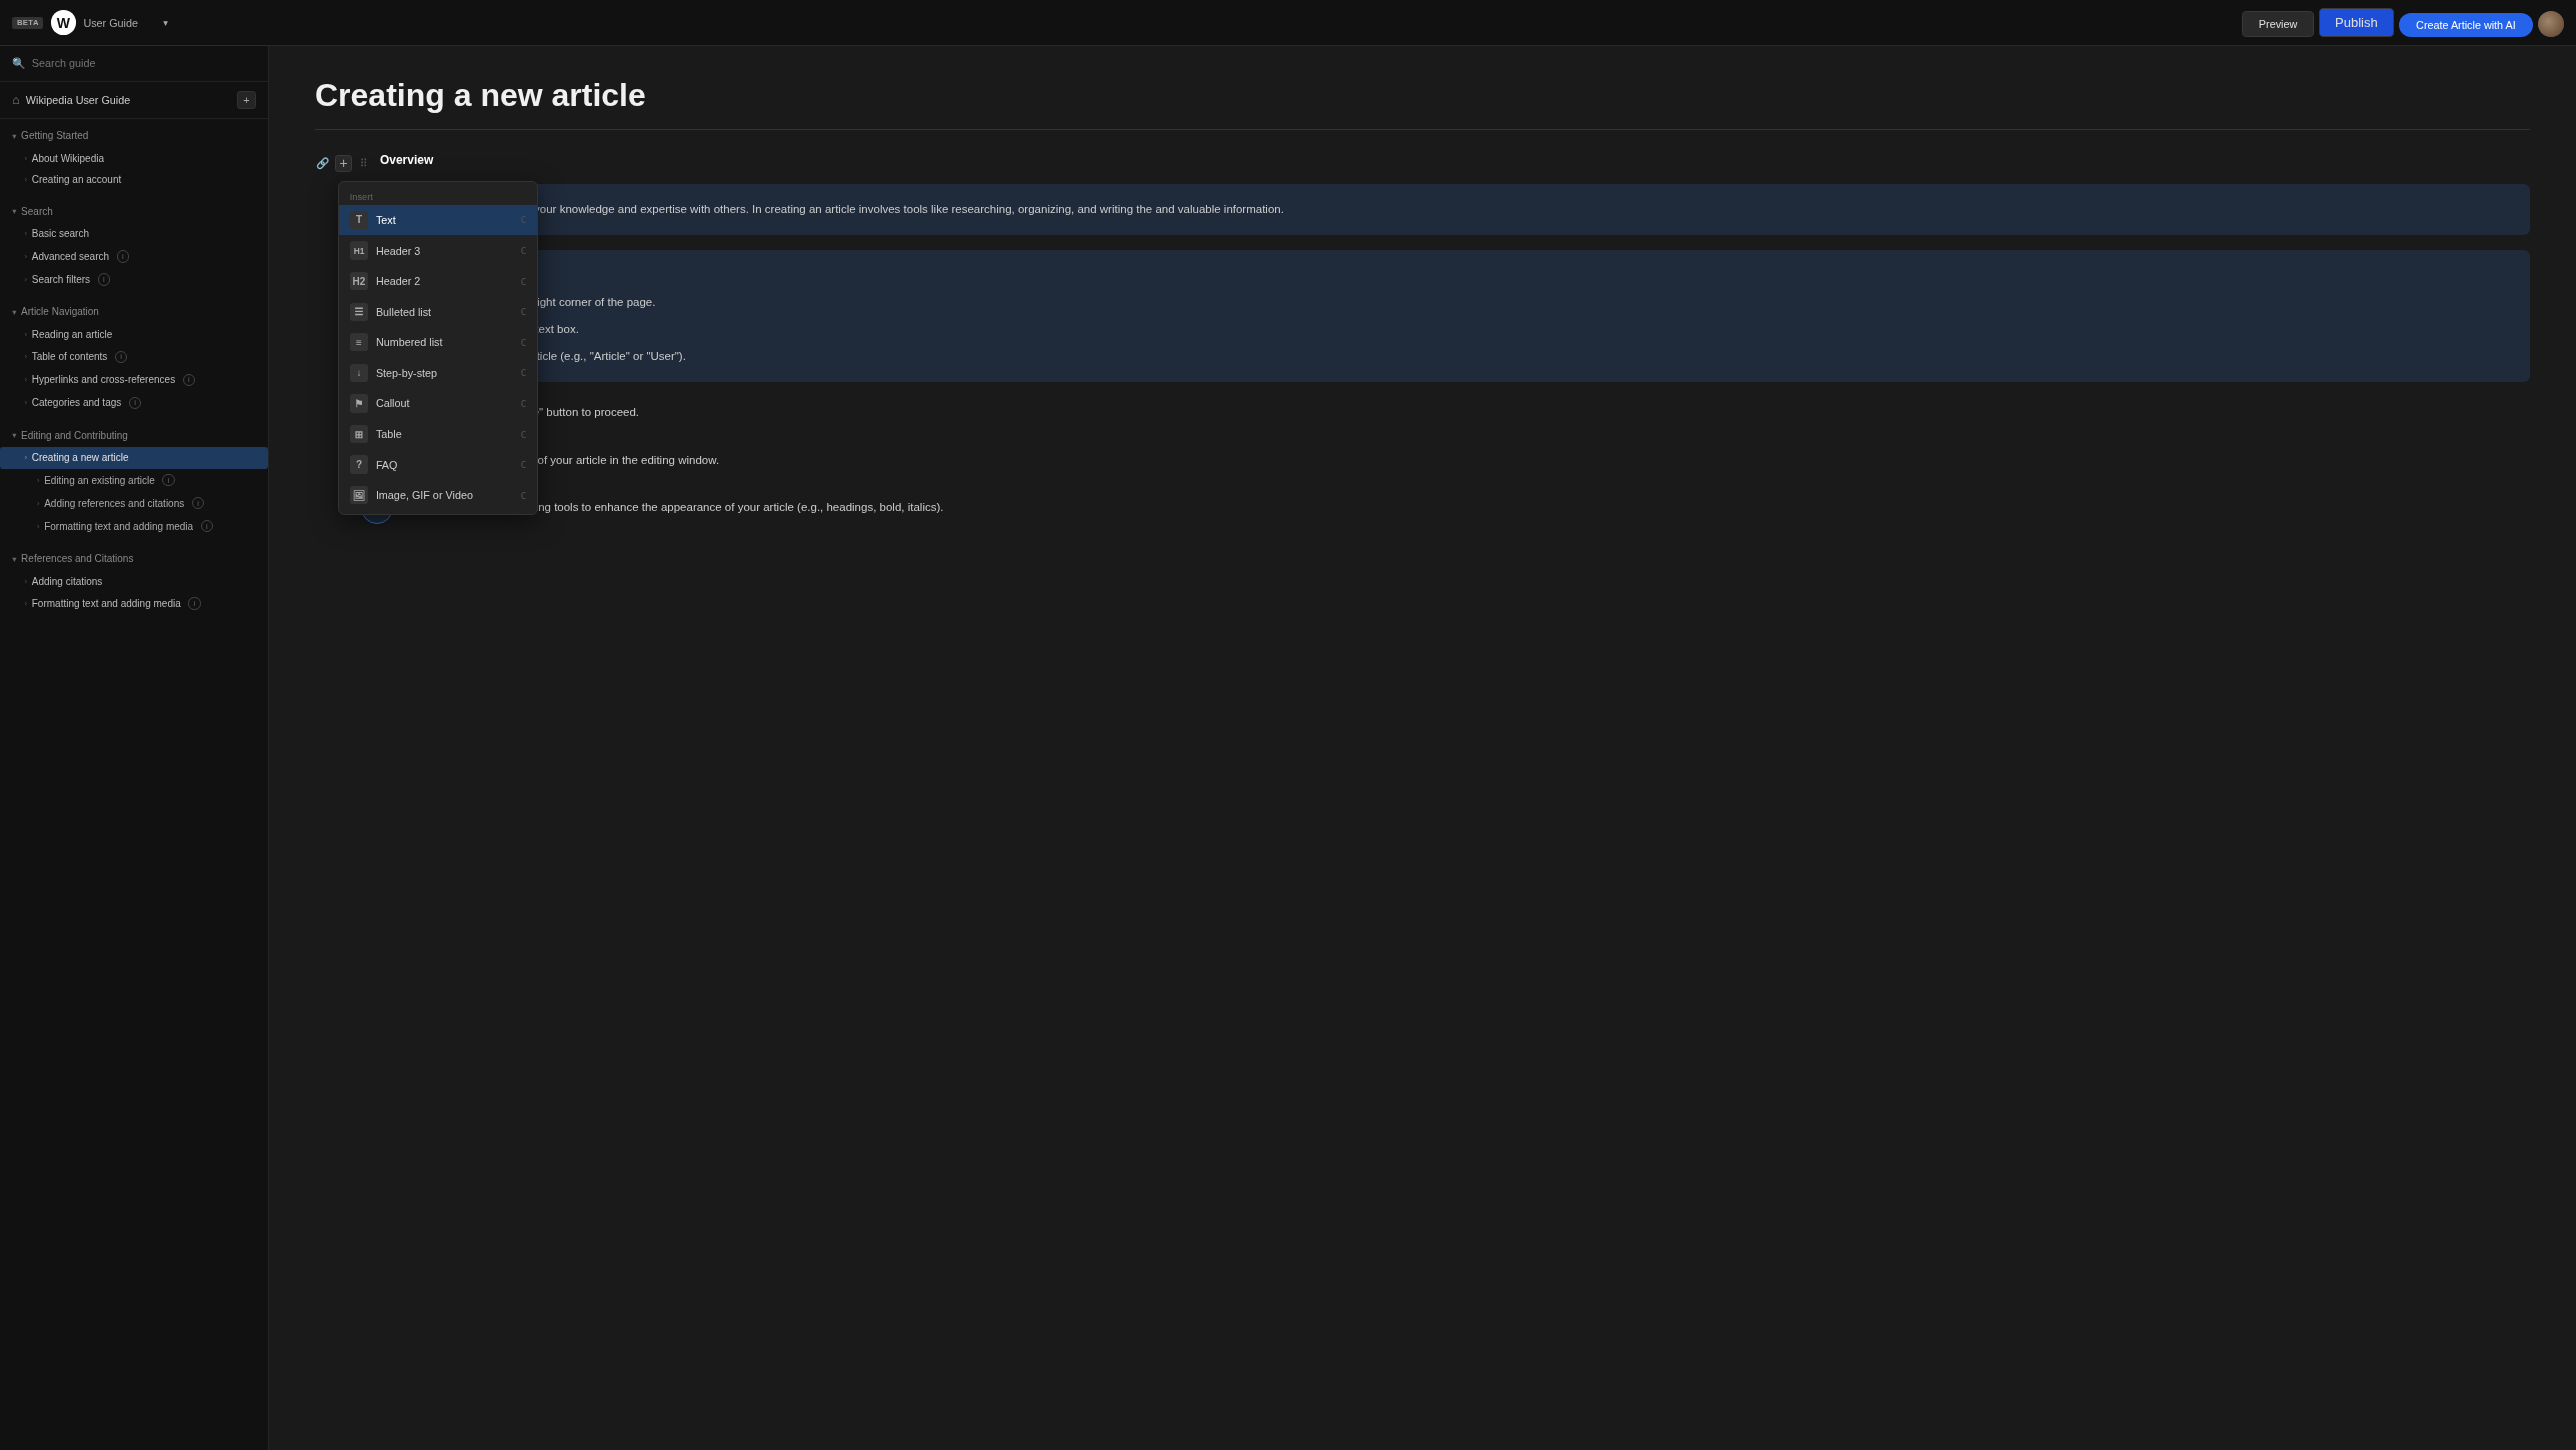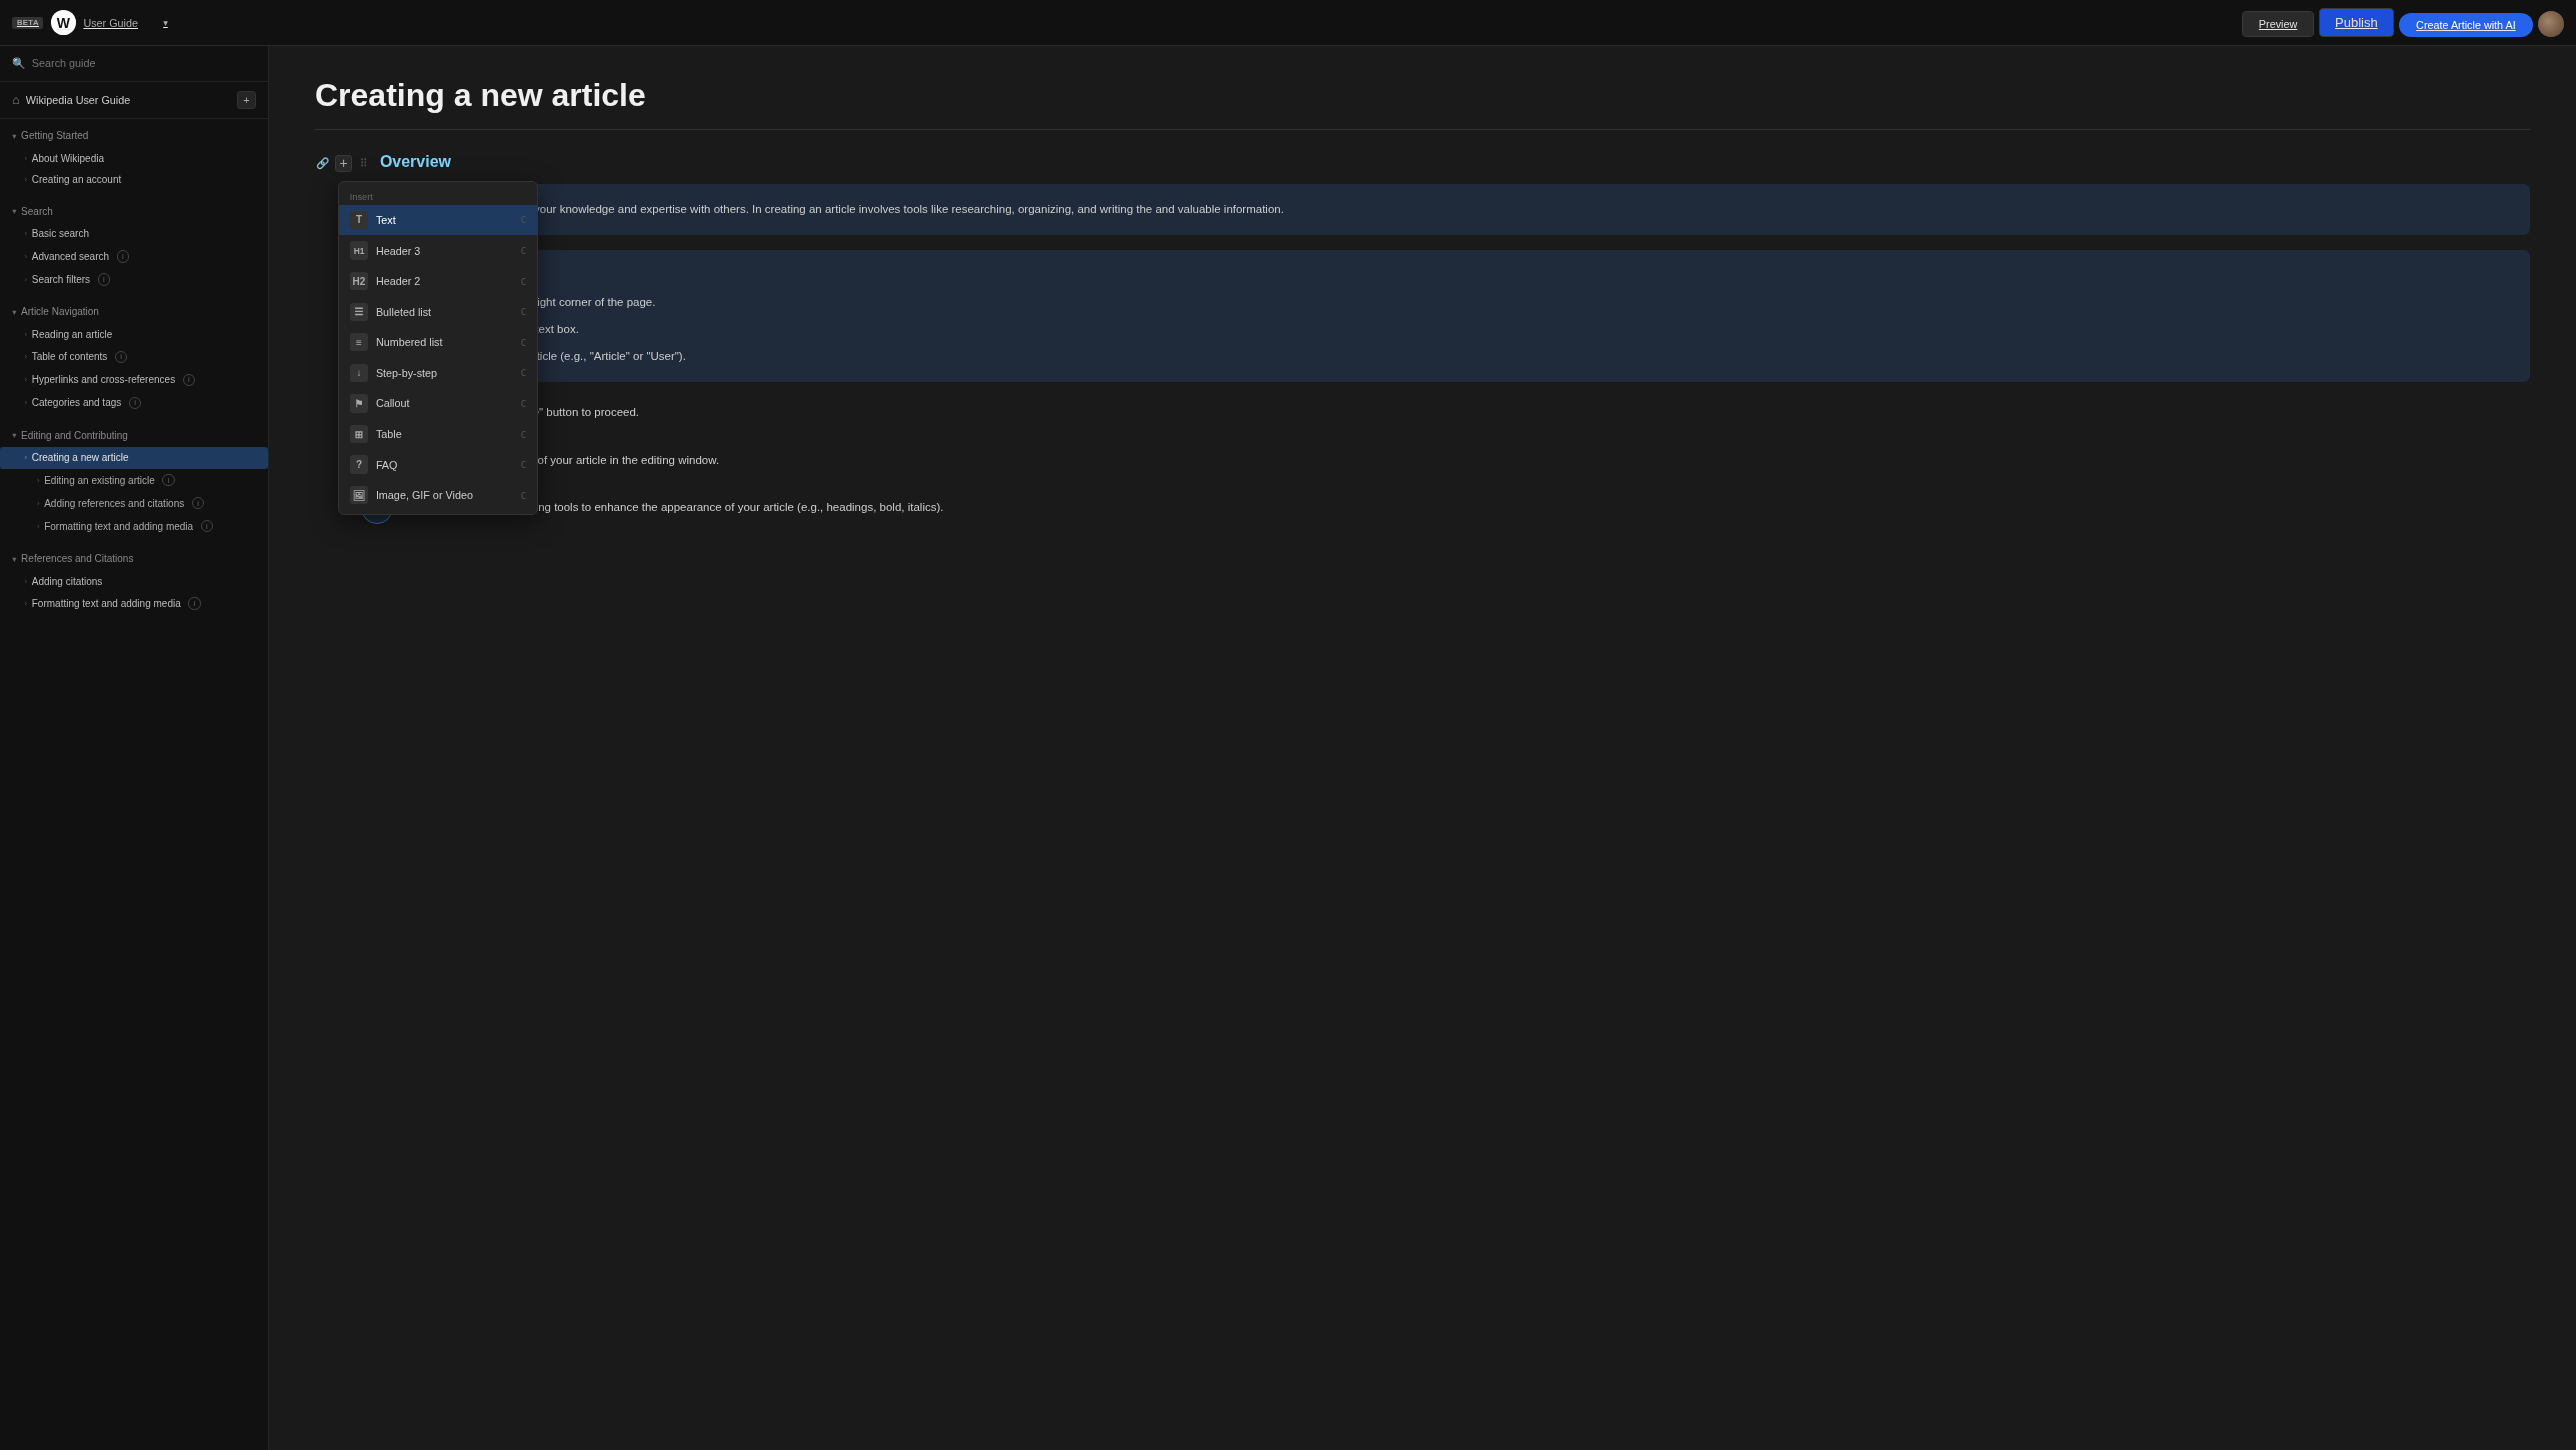--- a/index.html
+++ b/index.html
@@ -1,21 +1,21 @@
 <!DOCTYPE html>
 <html style="font-size:12.3px"><head>
   <meta charset="utf-8">
   <style>
     * { box-sizing: border-box; margin: 0; padding: 0; }
     body { font-family: -apple-system, BlinkMacSystemFont, 'Segoe UI', sans-serif; background: #1a1a1a; color: #e8e8e8; height: 100vh; overflow: hidden; display: flex; flex-direction: column; }
 
     
     .header {
       display: flex; align-items: center; background: #111; border-bottom: 0.8px solid #2a2a2a;
-      padding: 0 12.3px; height: 46px; flex-shrink: 0; gap: 9.2px; text-decoration: underline;
+      padding: 0 12.3px; height: 46px; flex-shrink: 0; gap: 9.2px;
     }
     .header-left { display: flex; align-items: center; gap: 7.7px; }
     .beta-badge {
       background: #333; color: #aaa; font-size: 7.7px; padding: 1.5px 4.6px;
       border-radius: 2.3px; font-weight: 600; letter-spacing: 0.4px;
     }
     .wiki-logo {
       width: 24.6px; height: 24.6px; border-radius: 50%; background: #fff;
       display: flex; align-items: center; justify-content: center;
       color: #111; font-size: 14px; font-weight: bold;
@@ -102,21 +102,21 @@
     .block-row { display: flex; align-items: flex-start; gap: 7.7px; margin-bottom: 12.3px; position: relative; }
     .block-actions {
       display: flex; align-items: center; gap: 3.1px; padding-top: 1.5px; flex-shrink: 0;
     }
     .block-icon-btn {
       background: transparent; border: none; color: #555; cursor: pointer;
       width: 17px; height: 17px; display: flex; align-items: center; justify-content: center;
       border-radius: 2.3px; font-size: 10.8px;
     }
 
-    .section-heading { font-size: 16px; font-weight: 600; color: #7dd3fc; }
+    .section-heading { font-size: 12px; font-weight: 600; color: #ffffff; }
 
     .body-text { font-size: 11.5px; line-height: 1.7; color: #ccc; }
 
     
     .insert-dropdown {
       position: absolute; left: 23px; top: 28px; z-index: 100;
       background: #222; border: 0.8px solid #333; border-radius: 6.1px;
       min-width: 200px; padding: 3.1px 0; box-shadow: 0 6.1px 24.6px rgba(0,0,0,0.5);
     }
     .insert-label { padding: 6.1px 10.8px 3.1px; color: #666; font-size: 9.2px; font-weight: 500; }

